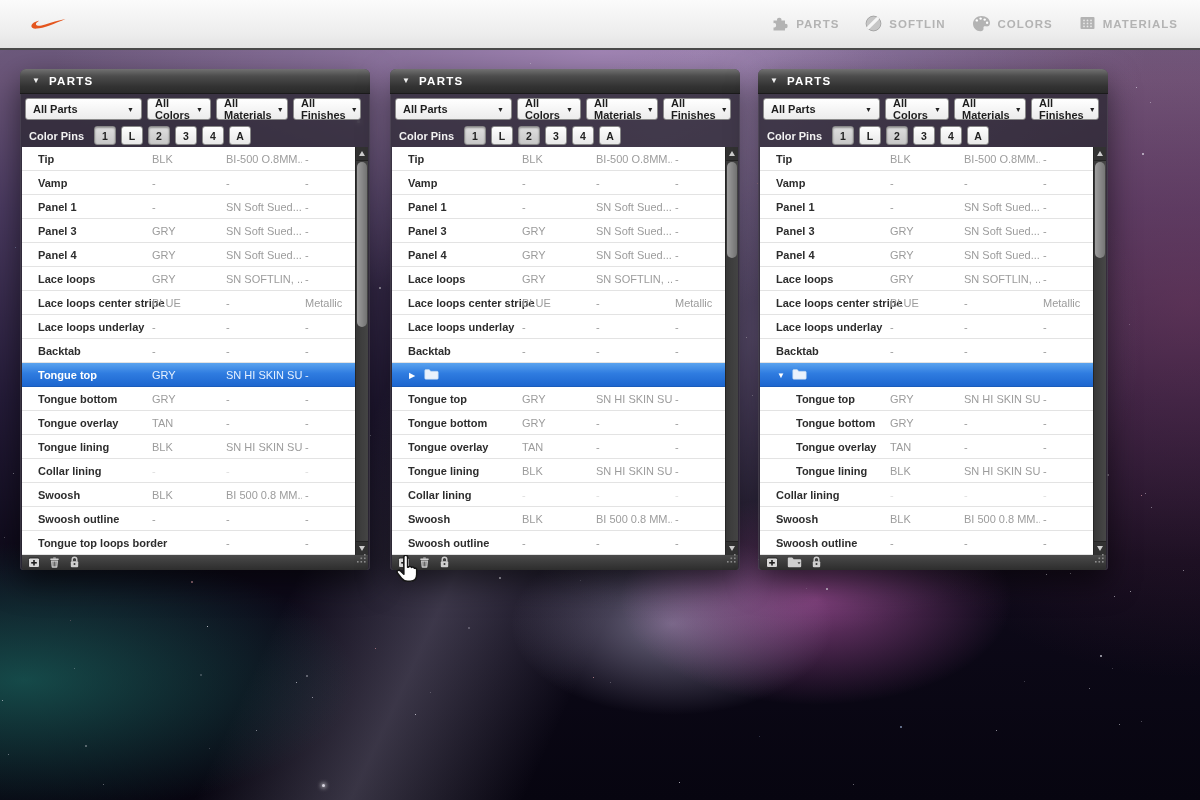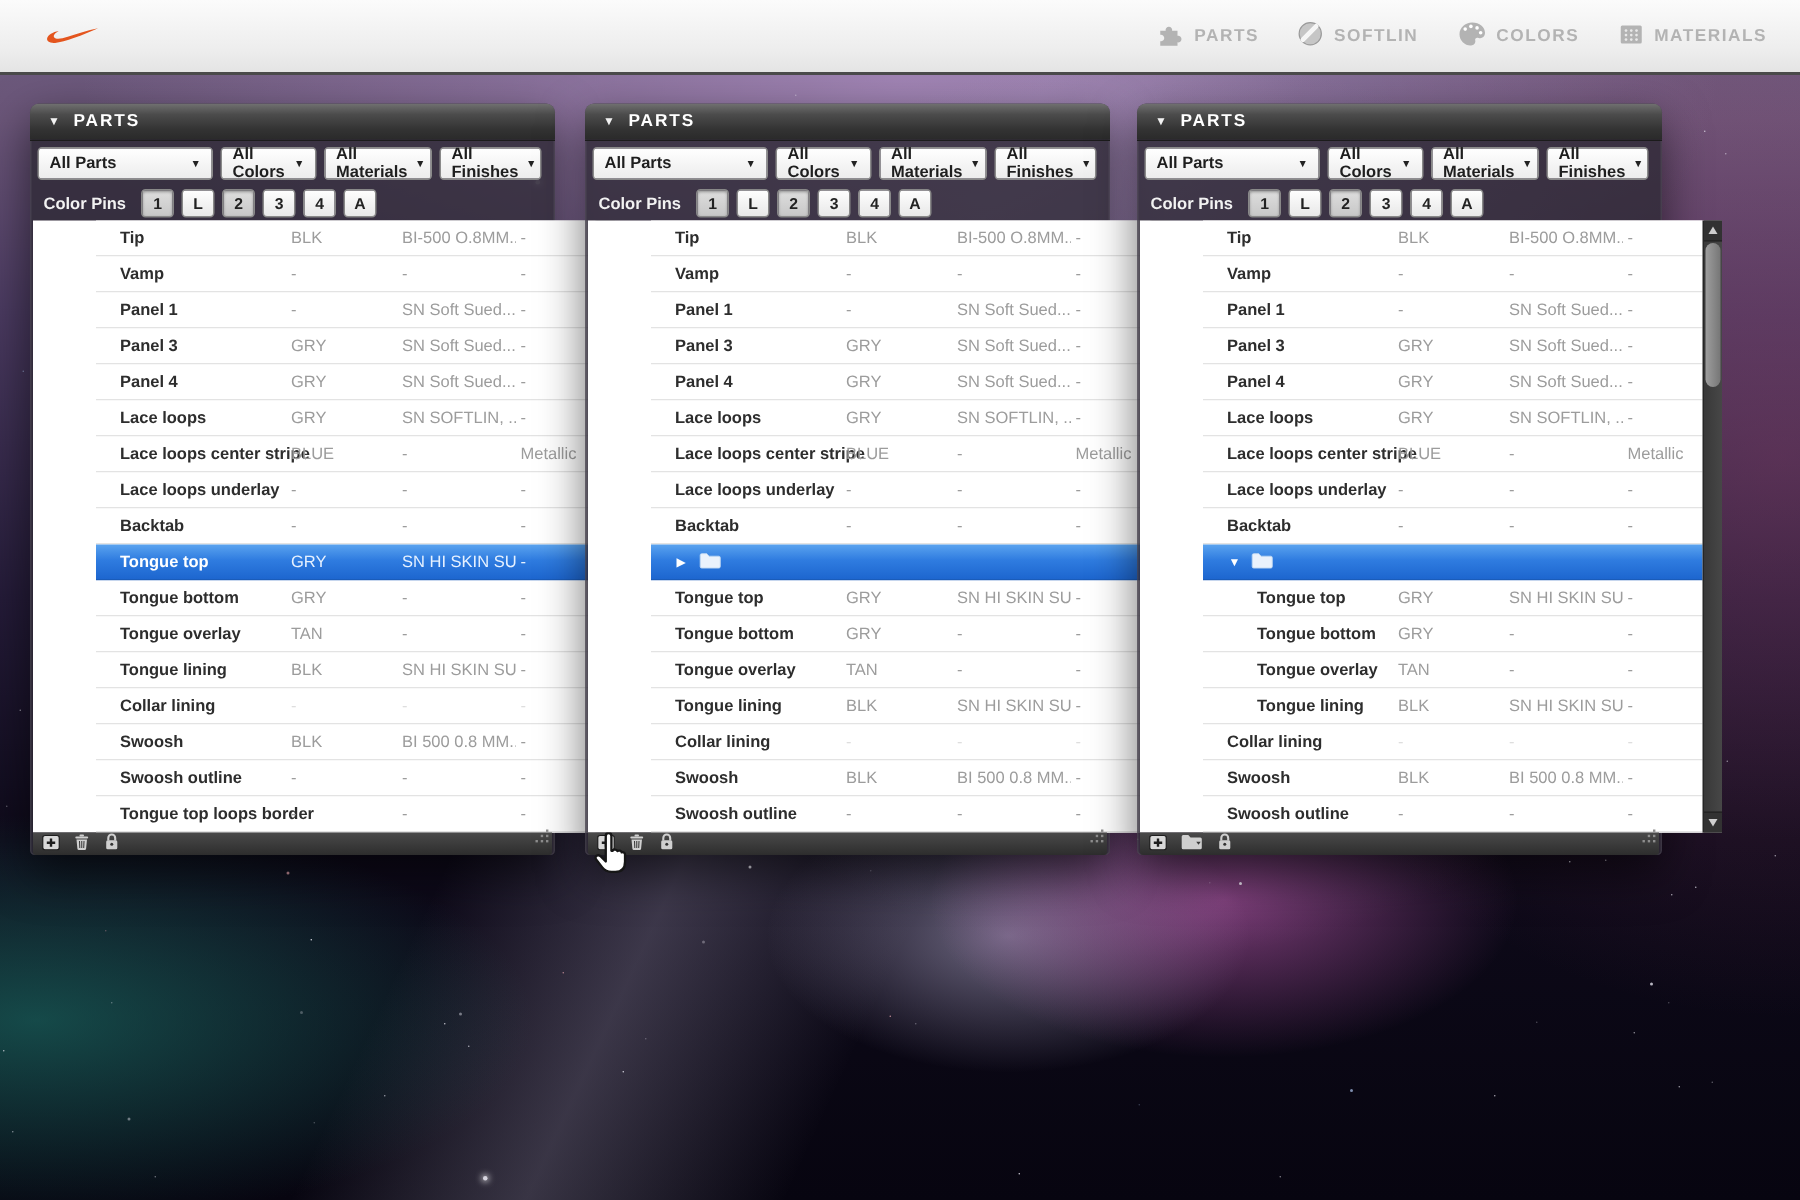--- a/index.html
+++ b/index.html
@@ -49,21 +49,21 @@
     justify-content:space-between;padding:0 7px;font-size:11px;font-weight:bold;color:#1e1e1e;}
   .dd .arr{font-size:7px;color:#222;margin-left:5px;}
   .dd0{width:117px}.dd1{width:64px}.dd2{width:72px}.dd3{width:68px}
   .pins-row{display:flex;align-items:center;margin-top:5px;height:21px;}
   .pins-label{color:#f2f2f2;font-size:11px;font-weight:bold;margin:0 10px 0 4px;}
   .pin{width:22px;height:19px;box-sizing:border-box;margin-right:5px;border:1px solid #888;
     border-radius:3px;background:linear-gradient(#fefefe,#e8e8e8);font-size:10.5px;font-weight:bold;
     color:#222;display:flex;align-items:center;justify-content:center;}
   .pin.active{background:linear-gradient(#dedede,#c7c7c7);box-shadow:inset 0 1px 2px rgba(0,0,0,.35);}
 
-  .table{position:absolute;left:2px;top:78px;width:346px;height:408px;background:#fff;display:flex;padding-left:42px;}
+  .table{position:absolute;left:2px;top:78px;width:346px;height:408px;background:#fff;display:flex;}
   .rows{width:333px;}
   .row{position:relative;height:24px;box-sizing:border-box;border-bottom:1px solid #e3e3e3;
     font-size:11px;background:#fff;}
   .row span{position:absolute;top:50%;transform:translateY(-50%);white-space:nowrap;}
   .c-name{left:16px;font-weight:bold;color:#2d2d2d;}
   .c-color{left:130px;color:#9c9c9c;}
   .c-mat{left:204px;width:76px;overflow:hidden;color:#9c9c9c;}
   .c-fin{left:283px;color:#9c9c9c;}
   .row.indent .c-name{left:36px;}
   .row.faint .c-color,.row.faint .c-mat,.row.faint .c-fin{color:#dedede;}

